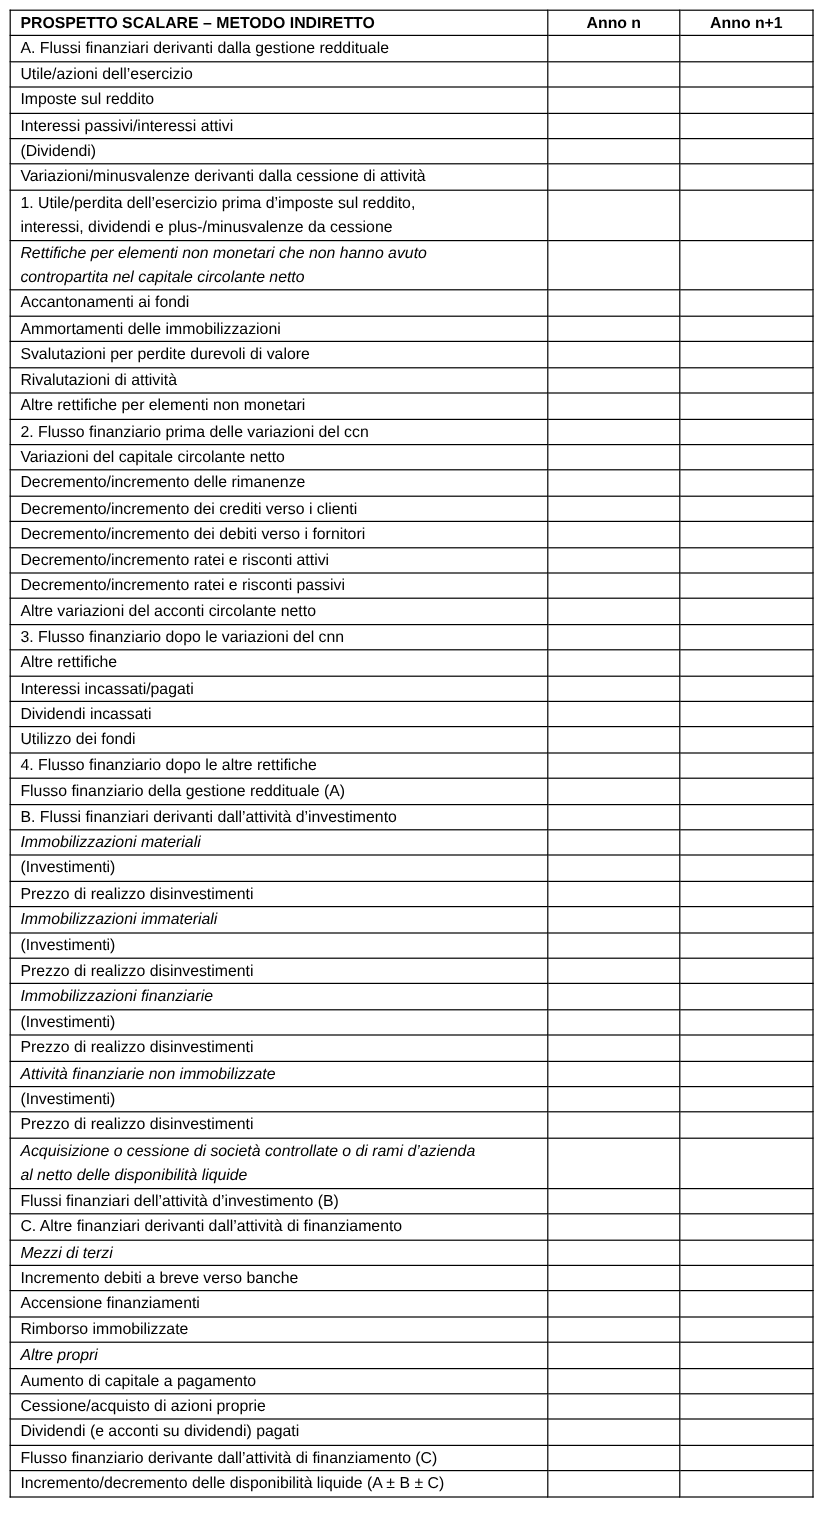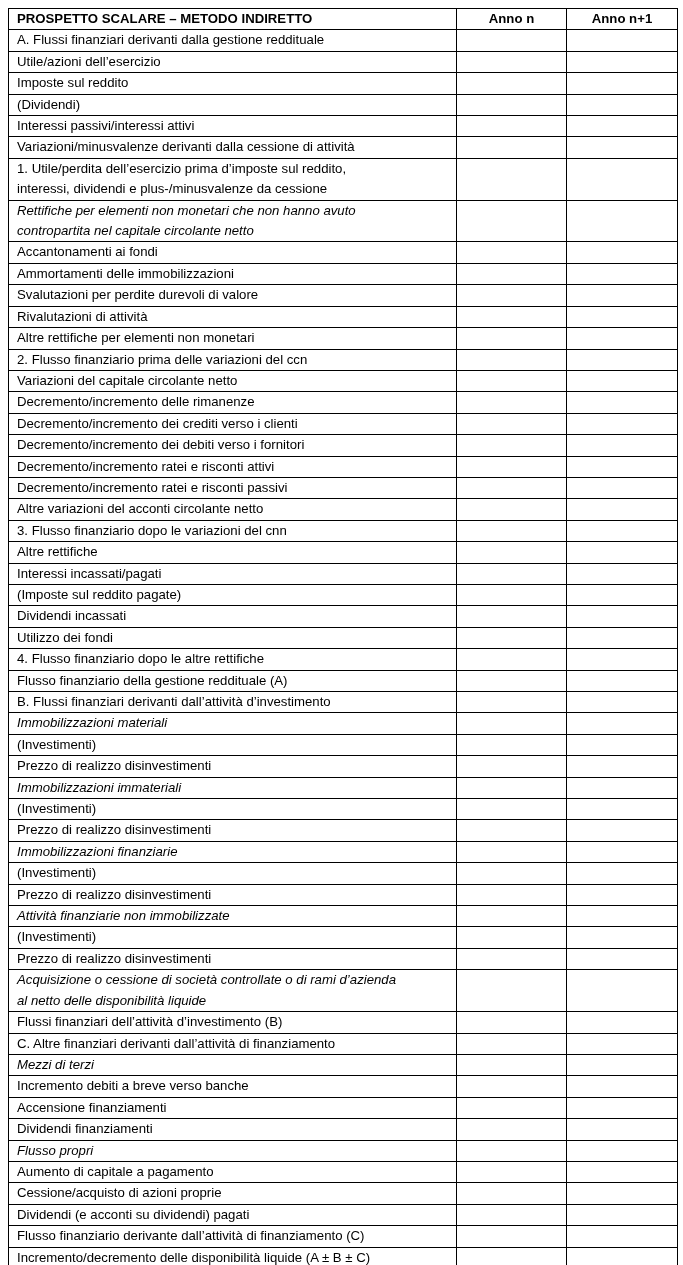--- a/index.html
+++ b/index.html
@@ -88,28 +88,28 @@
       </tr>
       <tr>
         <td>
           <span class="line">Imposte sul reddito</span>
         </td>
         <td class="val"></td>
         <td class="val"></td>
       </tr>
       <tr>
         <td>
+          <span class="line">Interessi passivi/interessi attivi</span>
+        </td>
+        <td class="val"></td>
+        <td class="val"></td>
+      </tr>
+      <tr>
+        <td>
           <span class="line">(Dividendi)</span>
-        </td>
-        <td class="val"></td>
-        <td class="val"></td>
-      </tr>
-      <tr>
-        <td>
-          <span class="line">Interessi passivi/interessi attivi</span>
         </td>
         <td class="val"></td>
         <td class="val"></td>
       </tr>
       <tr>
         <td>
           <span class="line">Variazioni/minusvalenze derivanti dalla cessione di attività</span>
         </td>
         <td class="val"></td>
         <td class="val"></td>
@@ -237,27 +237,20 @@
       </tr>
       <tr>
         <td>
           <span class="line">Interessi incassati/pagati</span>
         </td>
         <td class="val"></td>
         <td class="val"></td>
       </tr>
       <tr>
         <td>
-          <span class="line">(Imposte sul reddito pagate)</span>
-        </td>
-        <td class="val"></td>
-        <td class="val"></td>
-      </tr>
-      <tr>
-        <td>
           <span class="line">Dividendi incassati</span>
         </td>
         <td class="val"></td>
         <td class="val"></td>
       </tr>
       <tr>
         <td>
           <span class="line">Utilizzo dei fondi</span>
         </td>
         <td class="val"></td>
@@ -406,28 +399,28 @@
       </tr>
       <tr>
         <td>
           <span class="line">Accensione finanziamenti</span>
         </td>
         <td class="val"></td>
         <td class="val"></td>
       </tr>
       <tr>
         <td>
-          <span class="line">Dividendi finanziamenti</span>
-        </td>
-        <td class="val"></td>
-        <td class="val"></td>
-      </tr>
-      <tr>
-        <td class="italic">
-          <span class="line">Flusso propri</span>
+          <span class="line">Rimborso immobilizzate</span>
+        </td>
+        <td class="val"></td>
+        <td class="val"></td>
+      </tr>
+      <tr>
+        <td class="italic">
+          <span class="line">Altre propri</span>
         </td>
         <td class="val"></td>
         <td class="val"></td>
       </tr>
       <tr>
         <td>
           <span class="line">Aumento di capitale a pagamento</span>
         </td>
         <td class="val"></td>
         <td class="val"></td>

